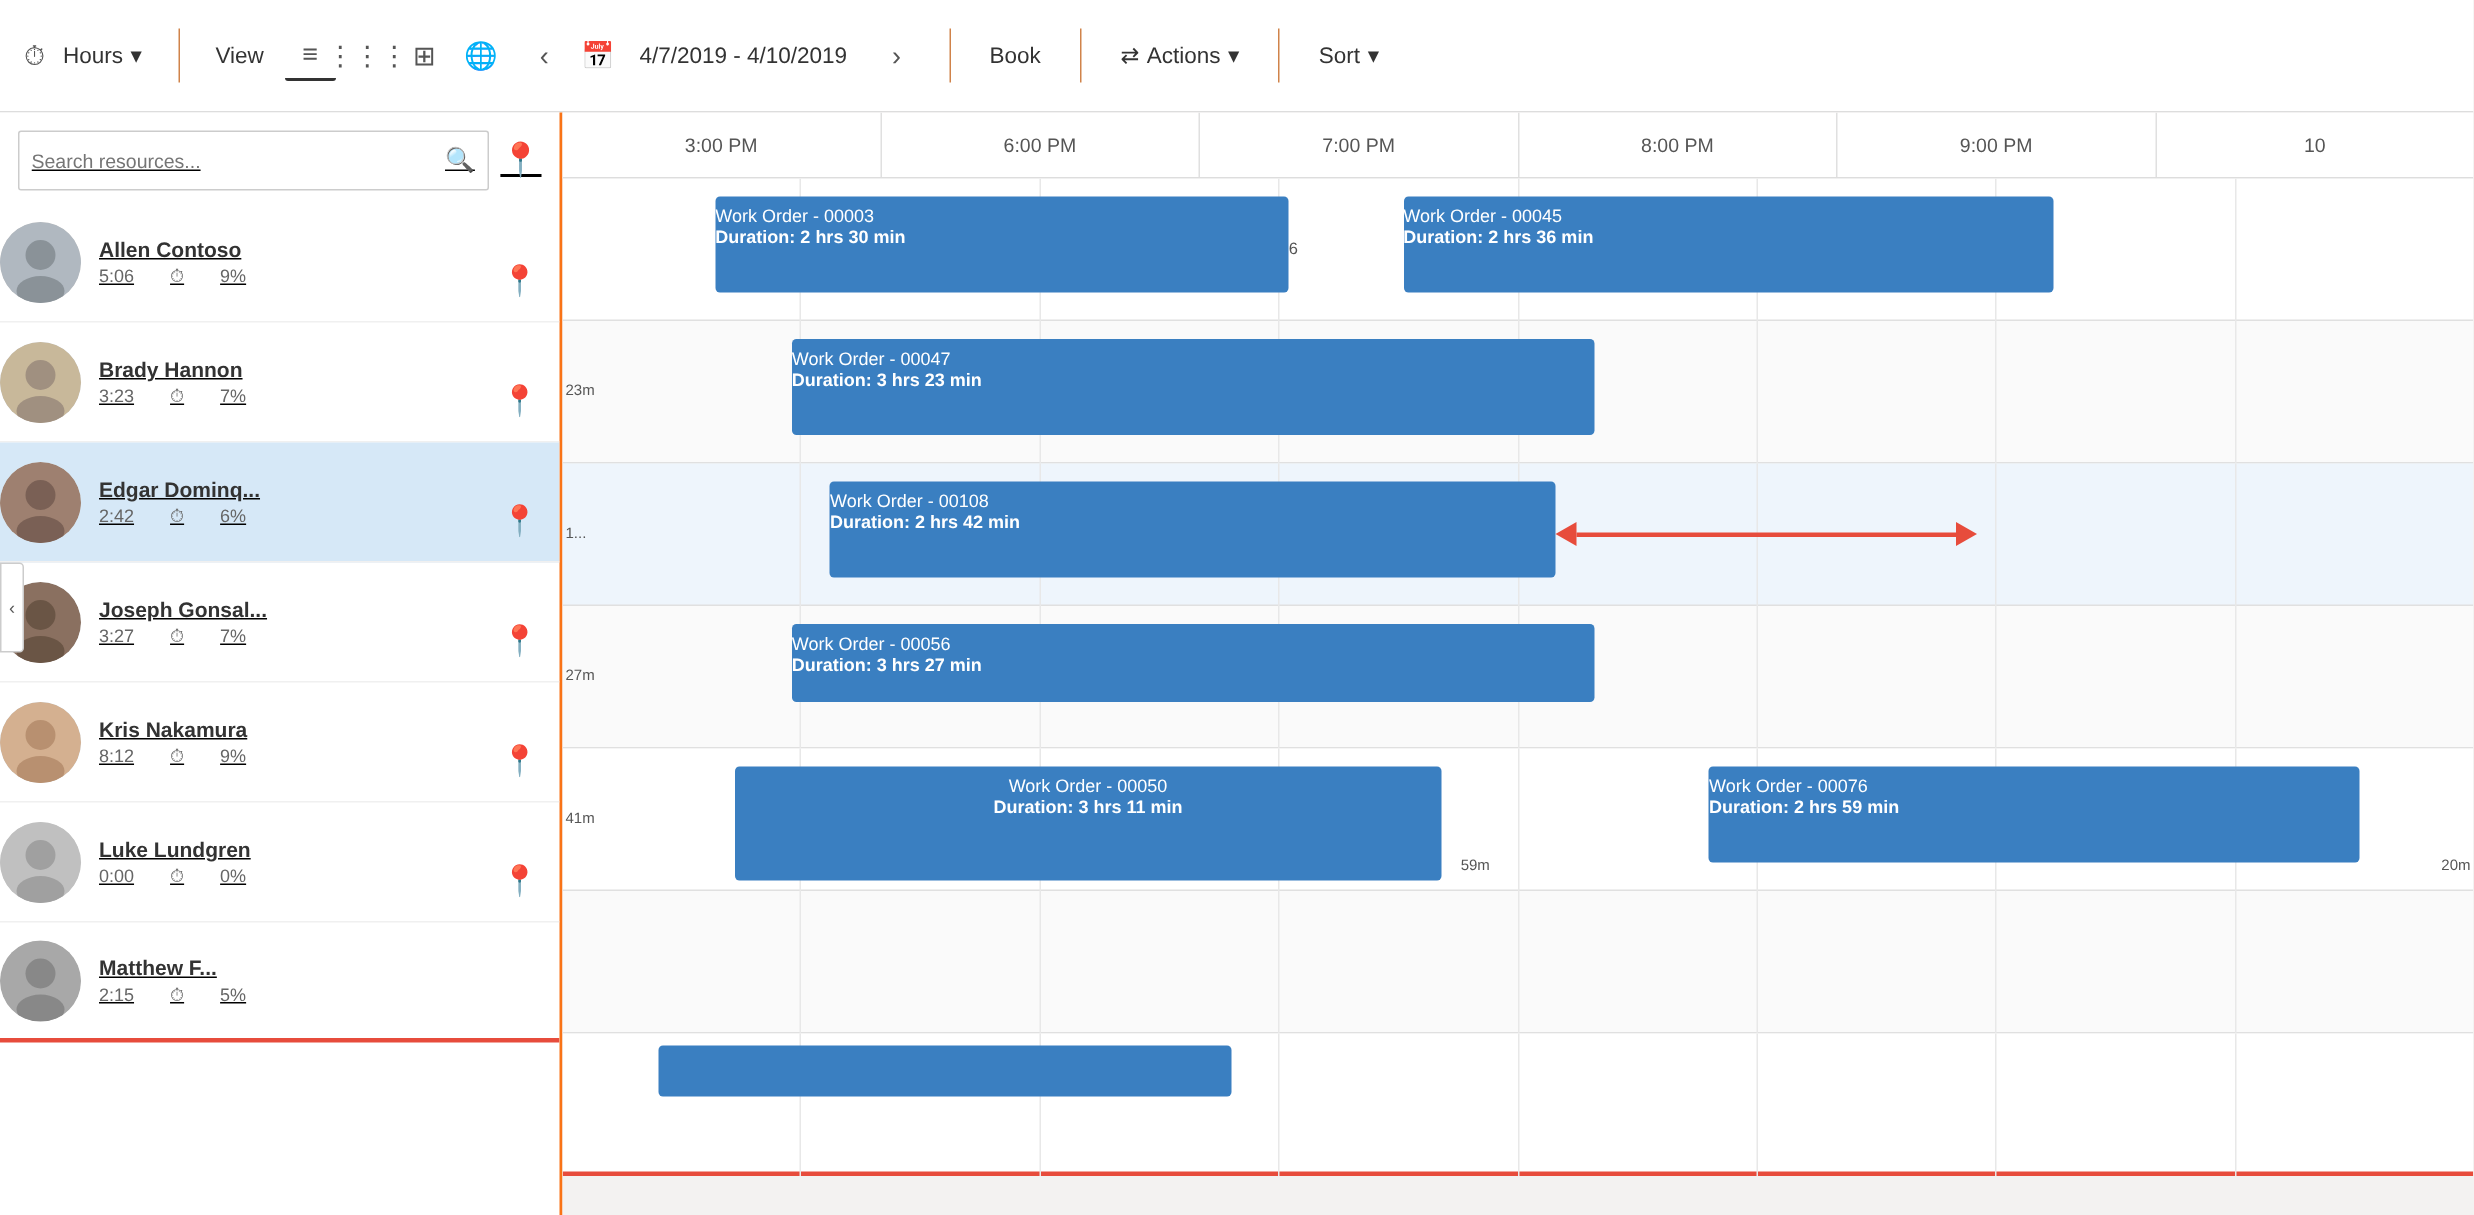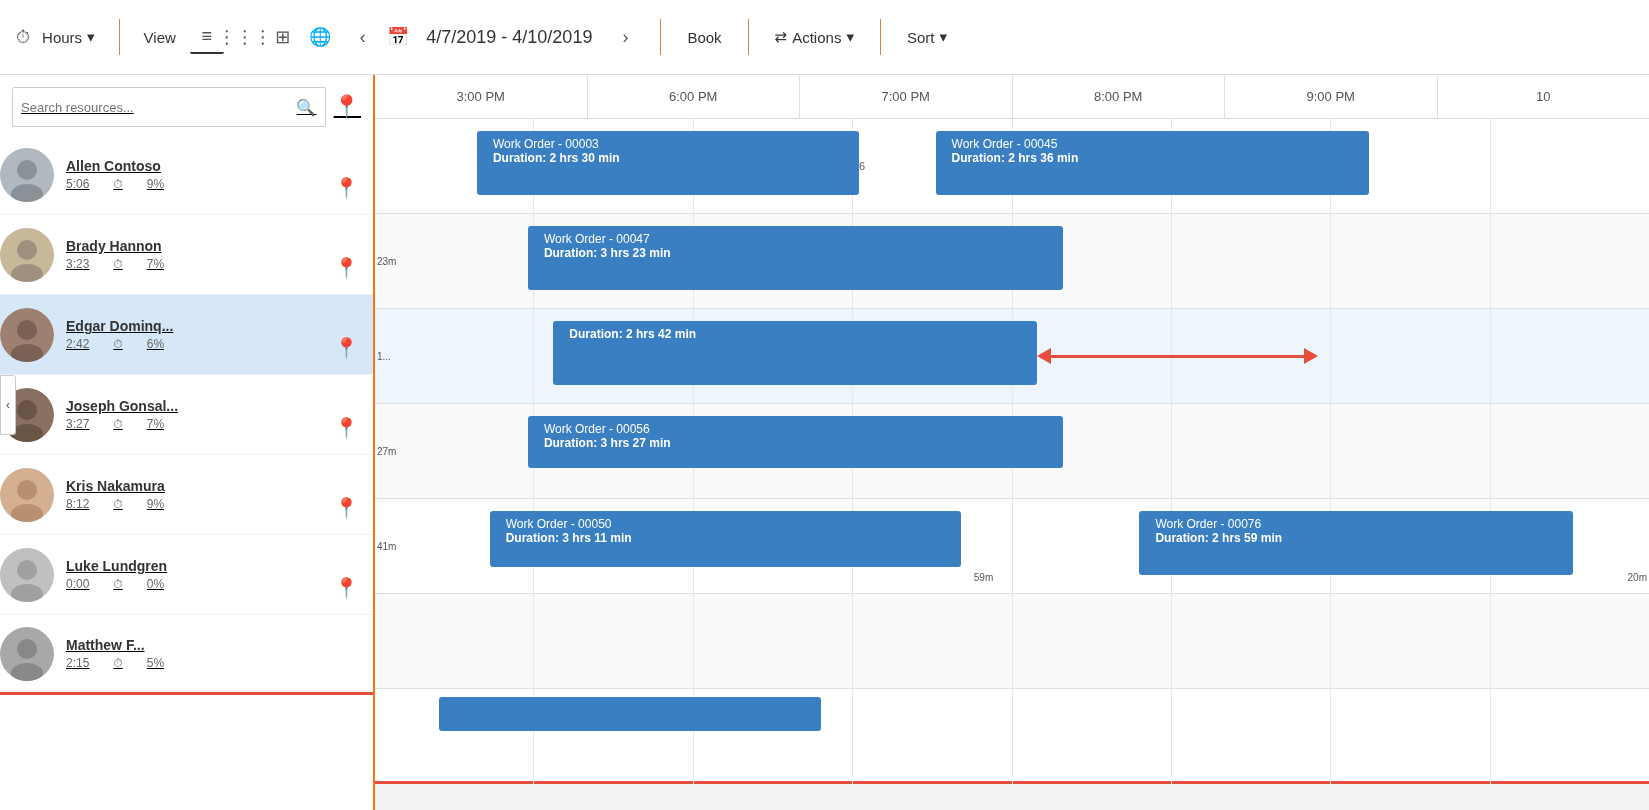--- a/index.html
+++ b/index.html
@@ -47,21 +47,21 @@
       border-radius: 2px;
     }
     .view-icon-btn.active { border-bottom: 2px solid #333; }
     .nav-btn {
       width: 34px; height: 34px;
       display: flex; align-items: center; justify-content: center;
       cursor: pointer; border: none; background: none; font-size: 18px; color: #555;
       border-radius: 2px;
     }
     .date-range {
-      font-size: 18px;
+      font-size: 15px;
       color: #333;
       padding: 0 8px;
     }
     .book-btn {
       font-size: 15px;
       color: #333;
       cursor: pointer;
       background: none;
       border: none;
       padding: 4px 8px;
@@ -210,21 +210,21 @@
       position: relative;
       min-height: 95px;
     }
     .cal-cell:first-child { border-left: none; }
 
     .event-block {
       position: absolute;
       background: #3a7fc1;
       color: #fff;
       border-radius: 3px;
-      padding: 6px 16px;
+      padding: 6px 0;
       font-size: 12px;
       cursor: pointer;
       z-index: 2;
       overflow: hidden;
     }
     .event-title { font-weight: 400; }
     .event-duration { font-weight: 700; }
 
     .arrow-indicator {
       position: absolute;
@@ -524,20 +524,21 @@
         <div class="cal-cell"></div>
         <div class="cal-cell"></div>
         <div class="cal-cell"></div>
         <div class="cal-cell"></div>
         <div class="cal-cell"></div>
         <div class="cal-cell"></div>
         <div class="cal-cell"></div>
         <div class="cal-cell"></div>
         <div style="position:absolute; left: 2px; top: 50%; font-size:10px; color:#555; transform:translateY(-50%)">1...</div>
         <div class="event-block" style="left: 14%; width: 38%; top: 12px; height: 64px;">
+          <div class="event-title">Work Order - 00108</div>
           <div class="event-duration">Duration: <b>2 hrs 42 min</b></div>
         </div>
 
         <div class="arrow-indicator" style="left: 52%; width: 22%; top: 50%; transform: translateY(-50%);">
           <div class="arrow-head-left"></div>
           <div class="arrow-line" style="flex:1;"></div>
           <div class="arrow-head-right"></div>
         </div>
       </div>
 
@@ -560,21 +561,21 @@
       <div class="cal-row" style="position:relative; height: 95px;">
         <div class="cal-cell"></div>
         <div class="cal-cell"></div>
         <div class="cal-cell"></div>
         <div class="cal-cell"></div>
         <div class="cal-cell"></div>
         <div class="cal-cell"></div>
         <div class="cal-cell"></div>
         <div class="cal-cell"></div>
         <div style="position:absolute; left: 2px; top: 50%; font-size:10px; color:#555; transform:translateY(-50%)">41m</div>
-        <div class="event-block" style="left: 9%; width: 37%; top: 12px; height: 56px;">
+        <div class="event-block" style="left: 9%; width: 37%; top: 12px; height: 76px; text-align: center;">
           <div class="event-title">Work Order - 00050</div>
           <div class="event-duration">Duration: <b>3 hrs 11 min</b></div>
         </div>
         <div style="position:absolute; left: 47%; top: 78%; font-size:10px; color:#555;">59m</div>
         <div class="event-block" style="left: 60%; width: 34%; top: 12px; height: 64px;">
           <div class="event-title">Work Order - 00076</div>
           <div class="event-duration">Duration: <b>2 hrs 59 min</b></div>
         </div>
         <div style="position:absolute; right: 2px; top: 78%; font-size:10px; color:#555;">20m</div>
       </div>

